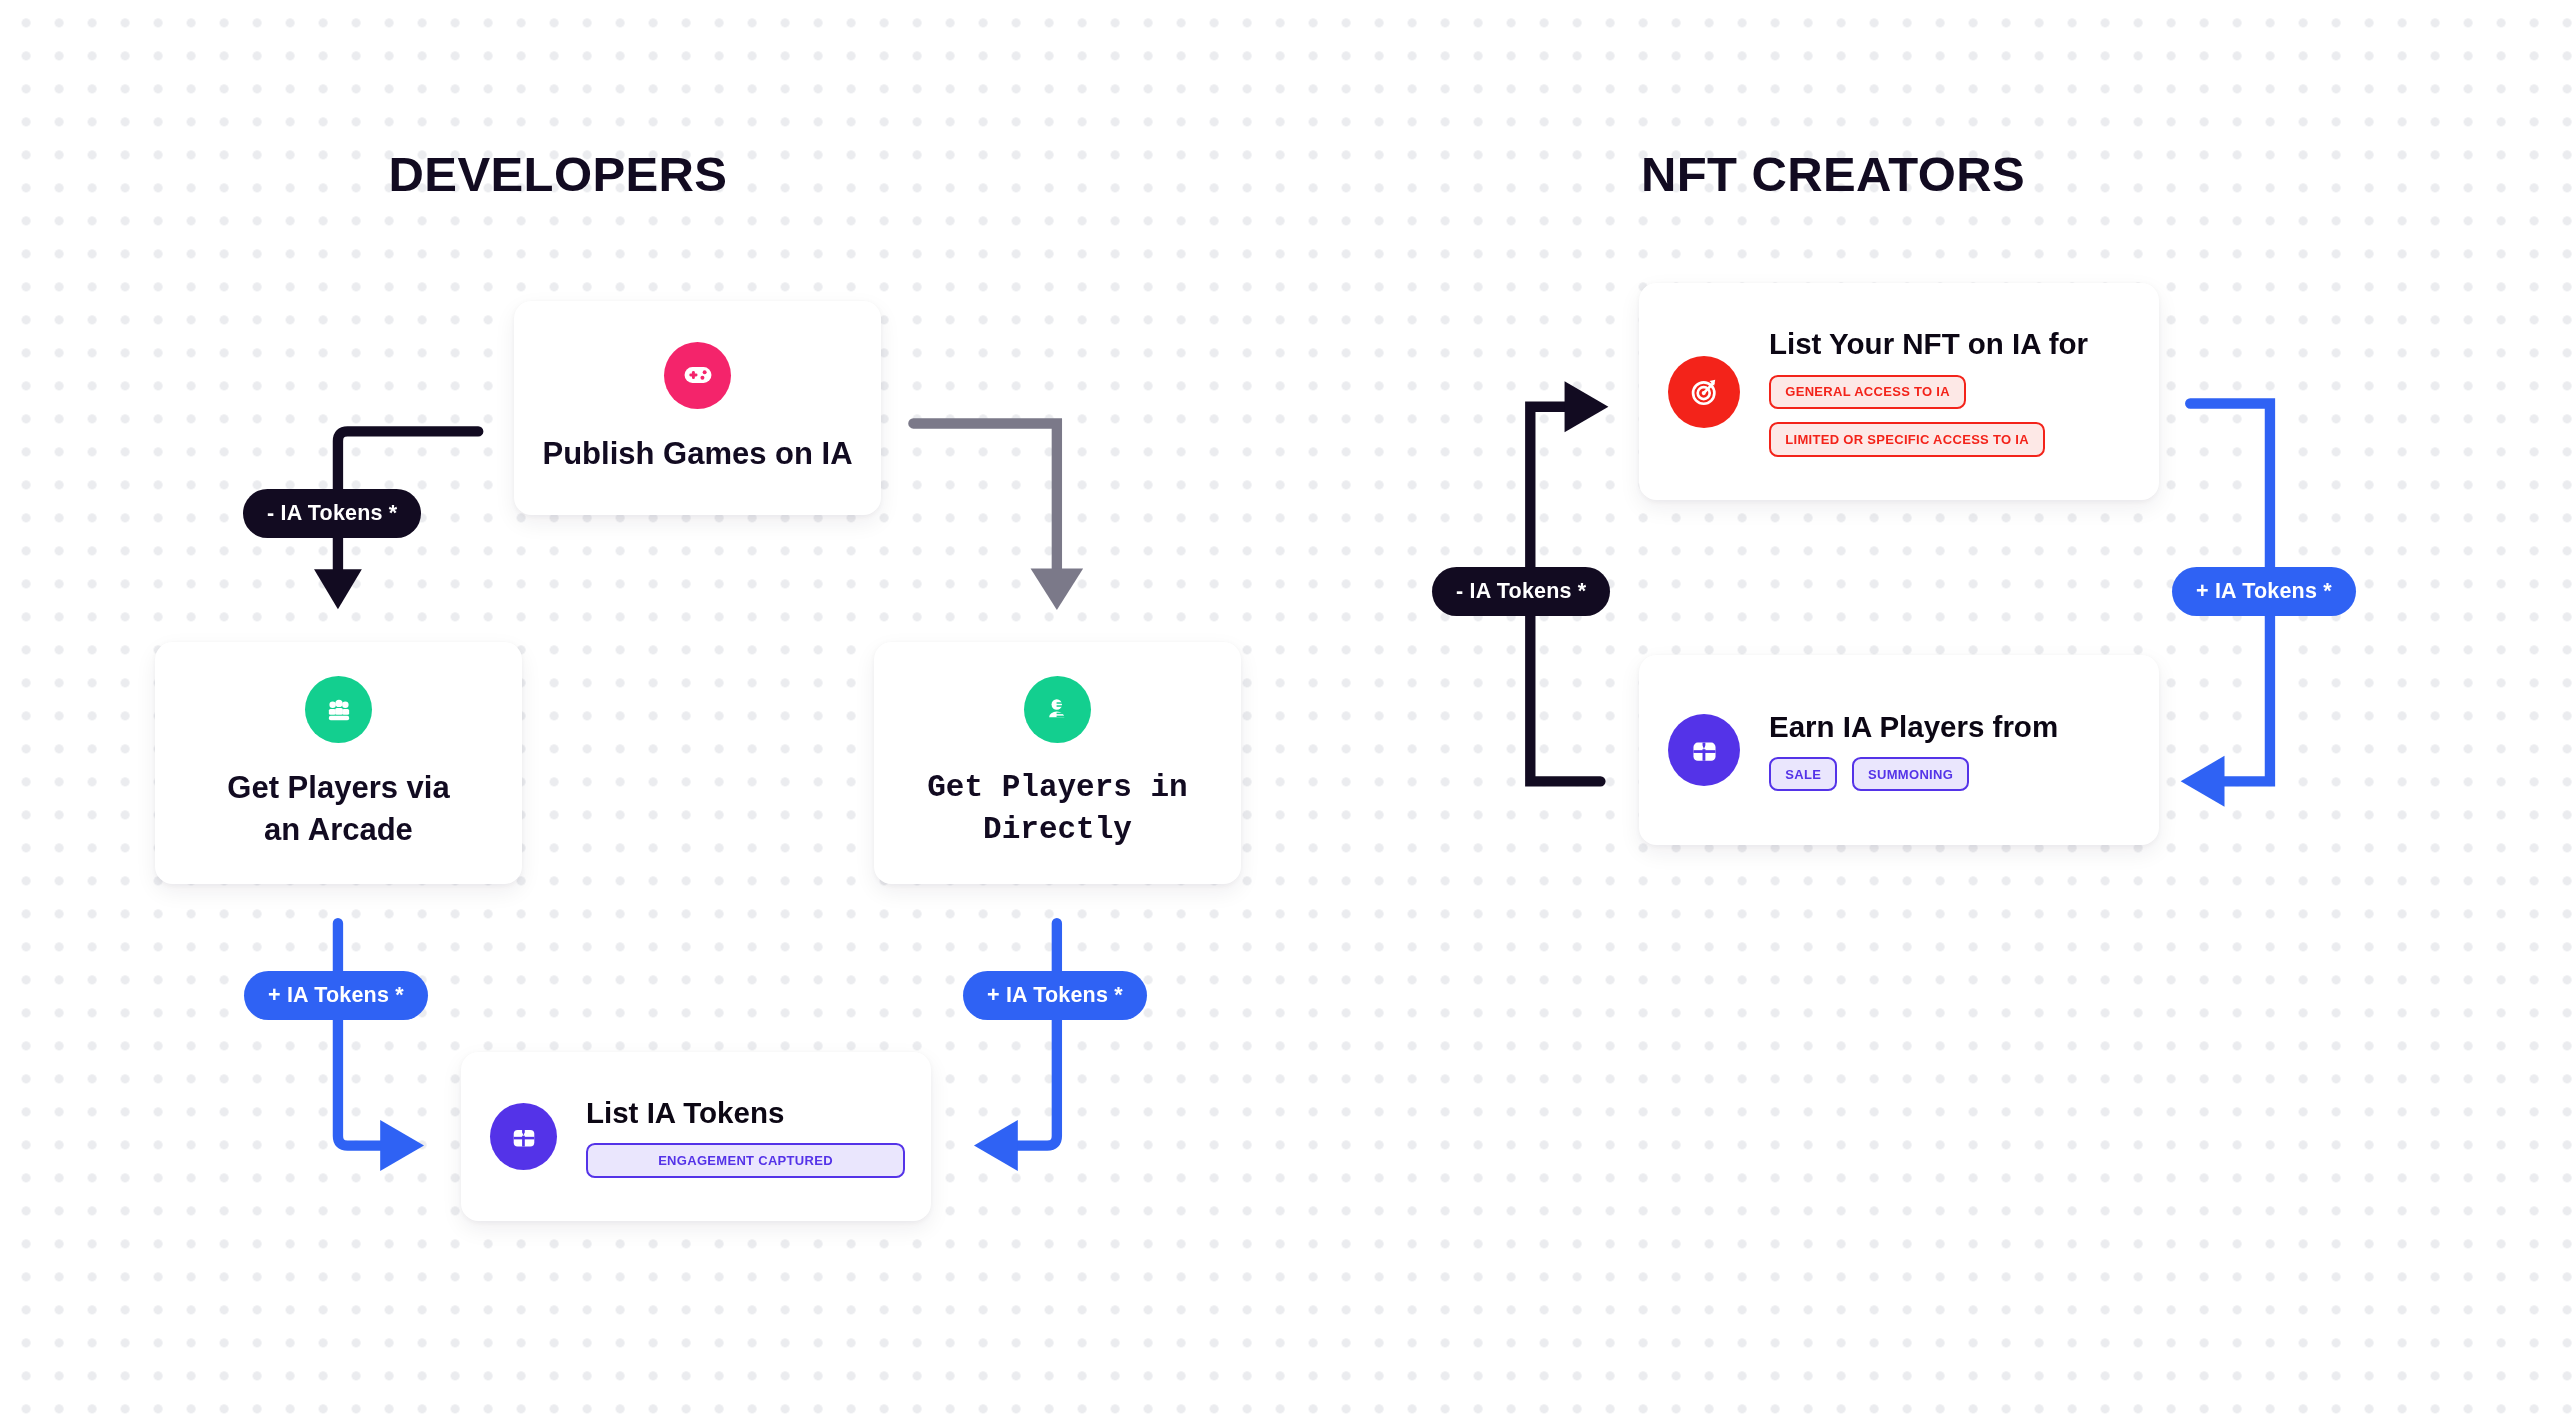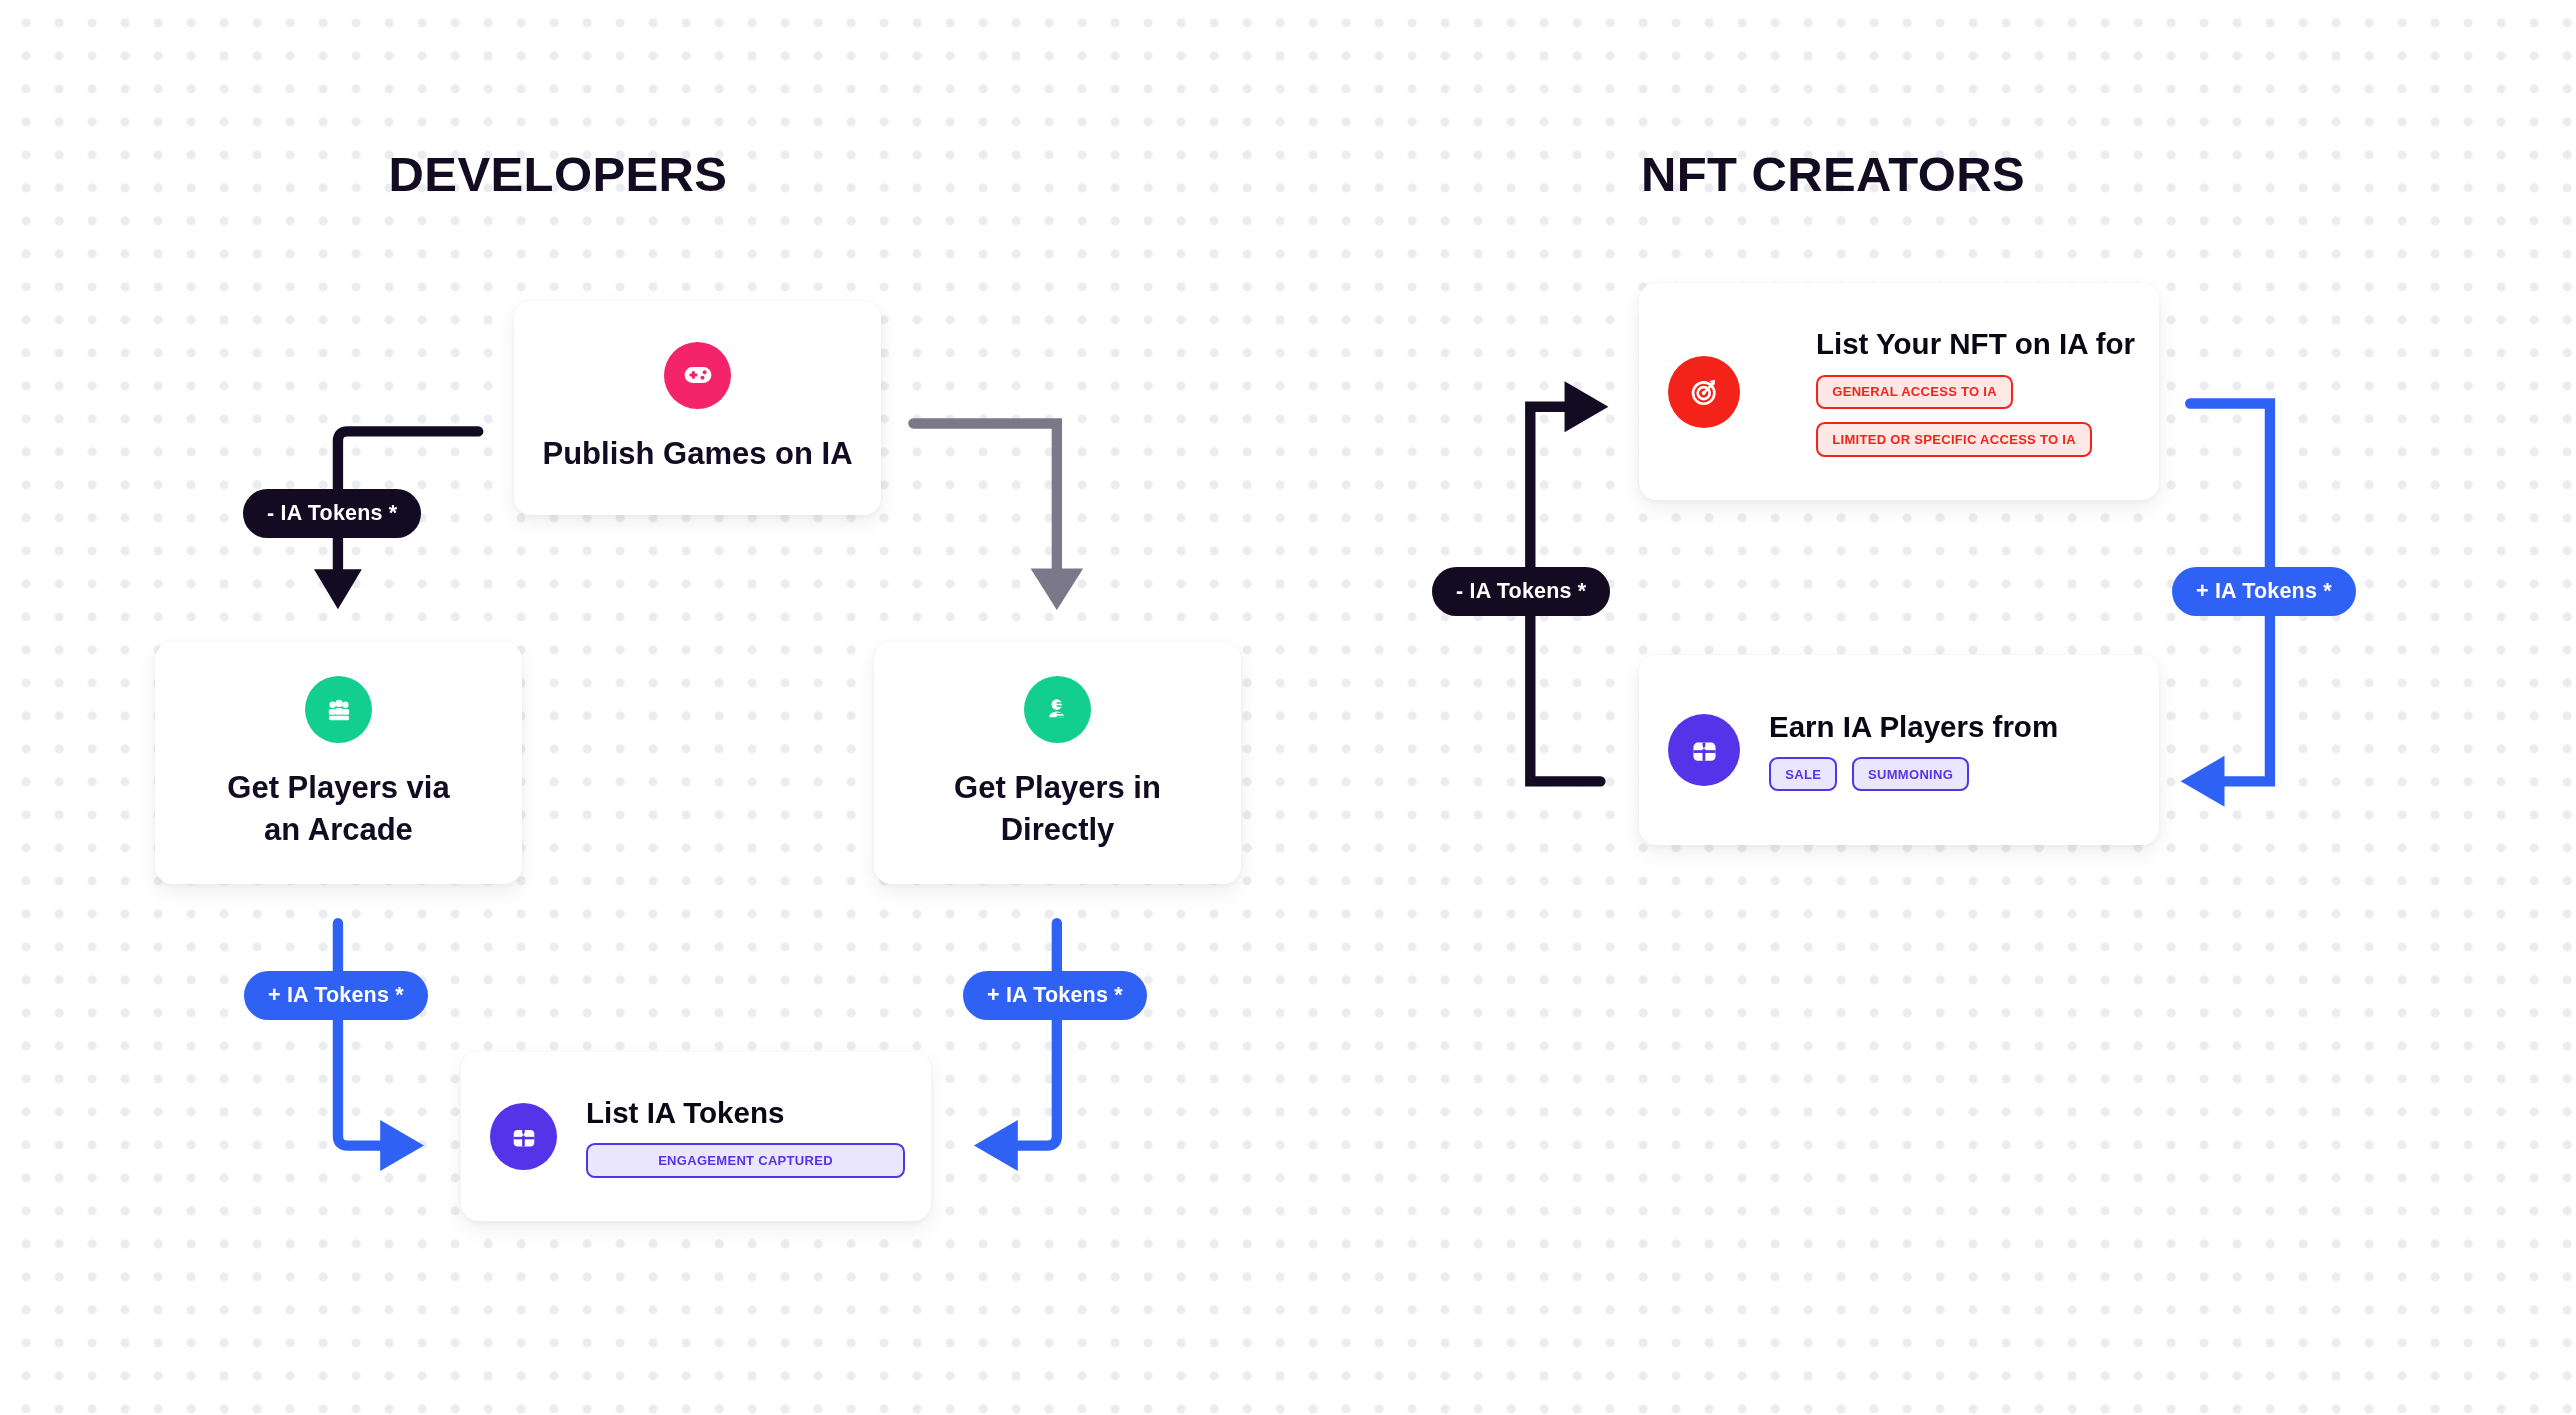--- a/index.html
+++ b/index.html
@@ -215,21 +215,21 @@
         <rect x="7" y="14" width="34" height="20" rx="10" fill="#ffffff"></rect>
         <rect x="13" y="22.2" width="10.4" height="3.6" rx="1.8" fill="#f4246b"></rect>
         <rect x="16.4" y="18.8" width="3.6" height="10.4" rx="1.8" fill="#f4246b"></rect>
         <circle cx="32.4" cy="20.6" r="2.5" fill="#f4246b"></circle>
         <circle cx="29.6" cy="27.4" r="2.5" fill="#f4246b"></circle>
       </svg>
     </div>
     <div class="card-title">Publish Games on IA</div>
   </div>
 
-  <div class="card vcard" style="left:874px; top:642px; width:367px; height:242px;">
+  <div class="card vcard" style="left:874px; top:642px; width:367px; height:242px;font-family:Liberation Mono, monospace;">
     <div class="icon-circle ic-84" style="background:#13cf8f;">
       <svg width="38" height="38" viewBox="0 0 48 48" aria-hidden="true">
         <circle cx="22.4" cy="18.4" r="6.6" fill="#ffffff"></circle>
         <path d="M12.8 34.4 a9.6 7.2 0 0 1 19.2 0 z" fill="#ffffff"></path>
         <rect x="22.2" y="15.5" width="9" height="1.9" fill="#13cf8f"></rect>
         <rect x="22.2" y="19.3" width="9" height="1.9" fill="#13cf8f"></rect>
         <rect x="22.2" y="28.6" width="11.5" height="1.9" fill="#13cf8f"></rect>
         <rect x="22.2" y="32.4" width="11.5" height="1.9" fill="#13cf8f"></rect>
       </svg>
     </div>
@@ -248,21 +248,21 @@
       </svg>
     </div>
     <div class="hcard-body">
       <div class="card-title">List IA Tokens</div>
       <div class="badge-row">
         <div class="badge purple" style="width:319px;">ENGAGEMENT CAPTURED</div>
       </div>
     </div>
   </div>
 
-  <div class="card hcard" style="left:1639px; top:283px; width:520px; height:217px;gap:47px;">
+  <div class="card hcard" style="left:1639px; top:283px; width:520px; height:217px;">
     <div class="icon-circle ic-90" style="background:#f3231a;">
       <svg width="41" height="41" viewBox="0 0 52 52" aria-hidden="true">
         <circle cx="25" cy="28" r="13.5" fill="none" stroke="#ffffff" stroke-width="3.4"></circle>
         <circle cx="25" cy="28" r="7.6" fill="none" stroke="#ffffff" stroke-width="3.4"></circle>
         <circle cx="25" cy="28" r="2.6" fill="#ffffff"></circle>
         <path d="M25 28 L37 15.5" stroke="#ffffff" stroke-width="3.4" stroke-linecap="round"></path>
         <path d="M32.4 12.6 L39.6 11.2 L38.2 18.8 z" fill="#ffffff"></path>
       </svg>
     </div>
     <div class="hcard-body">

